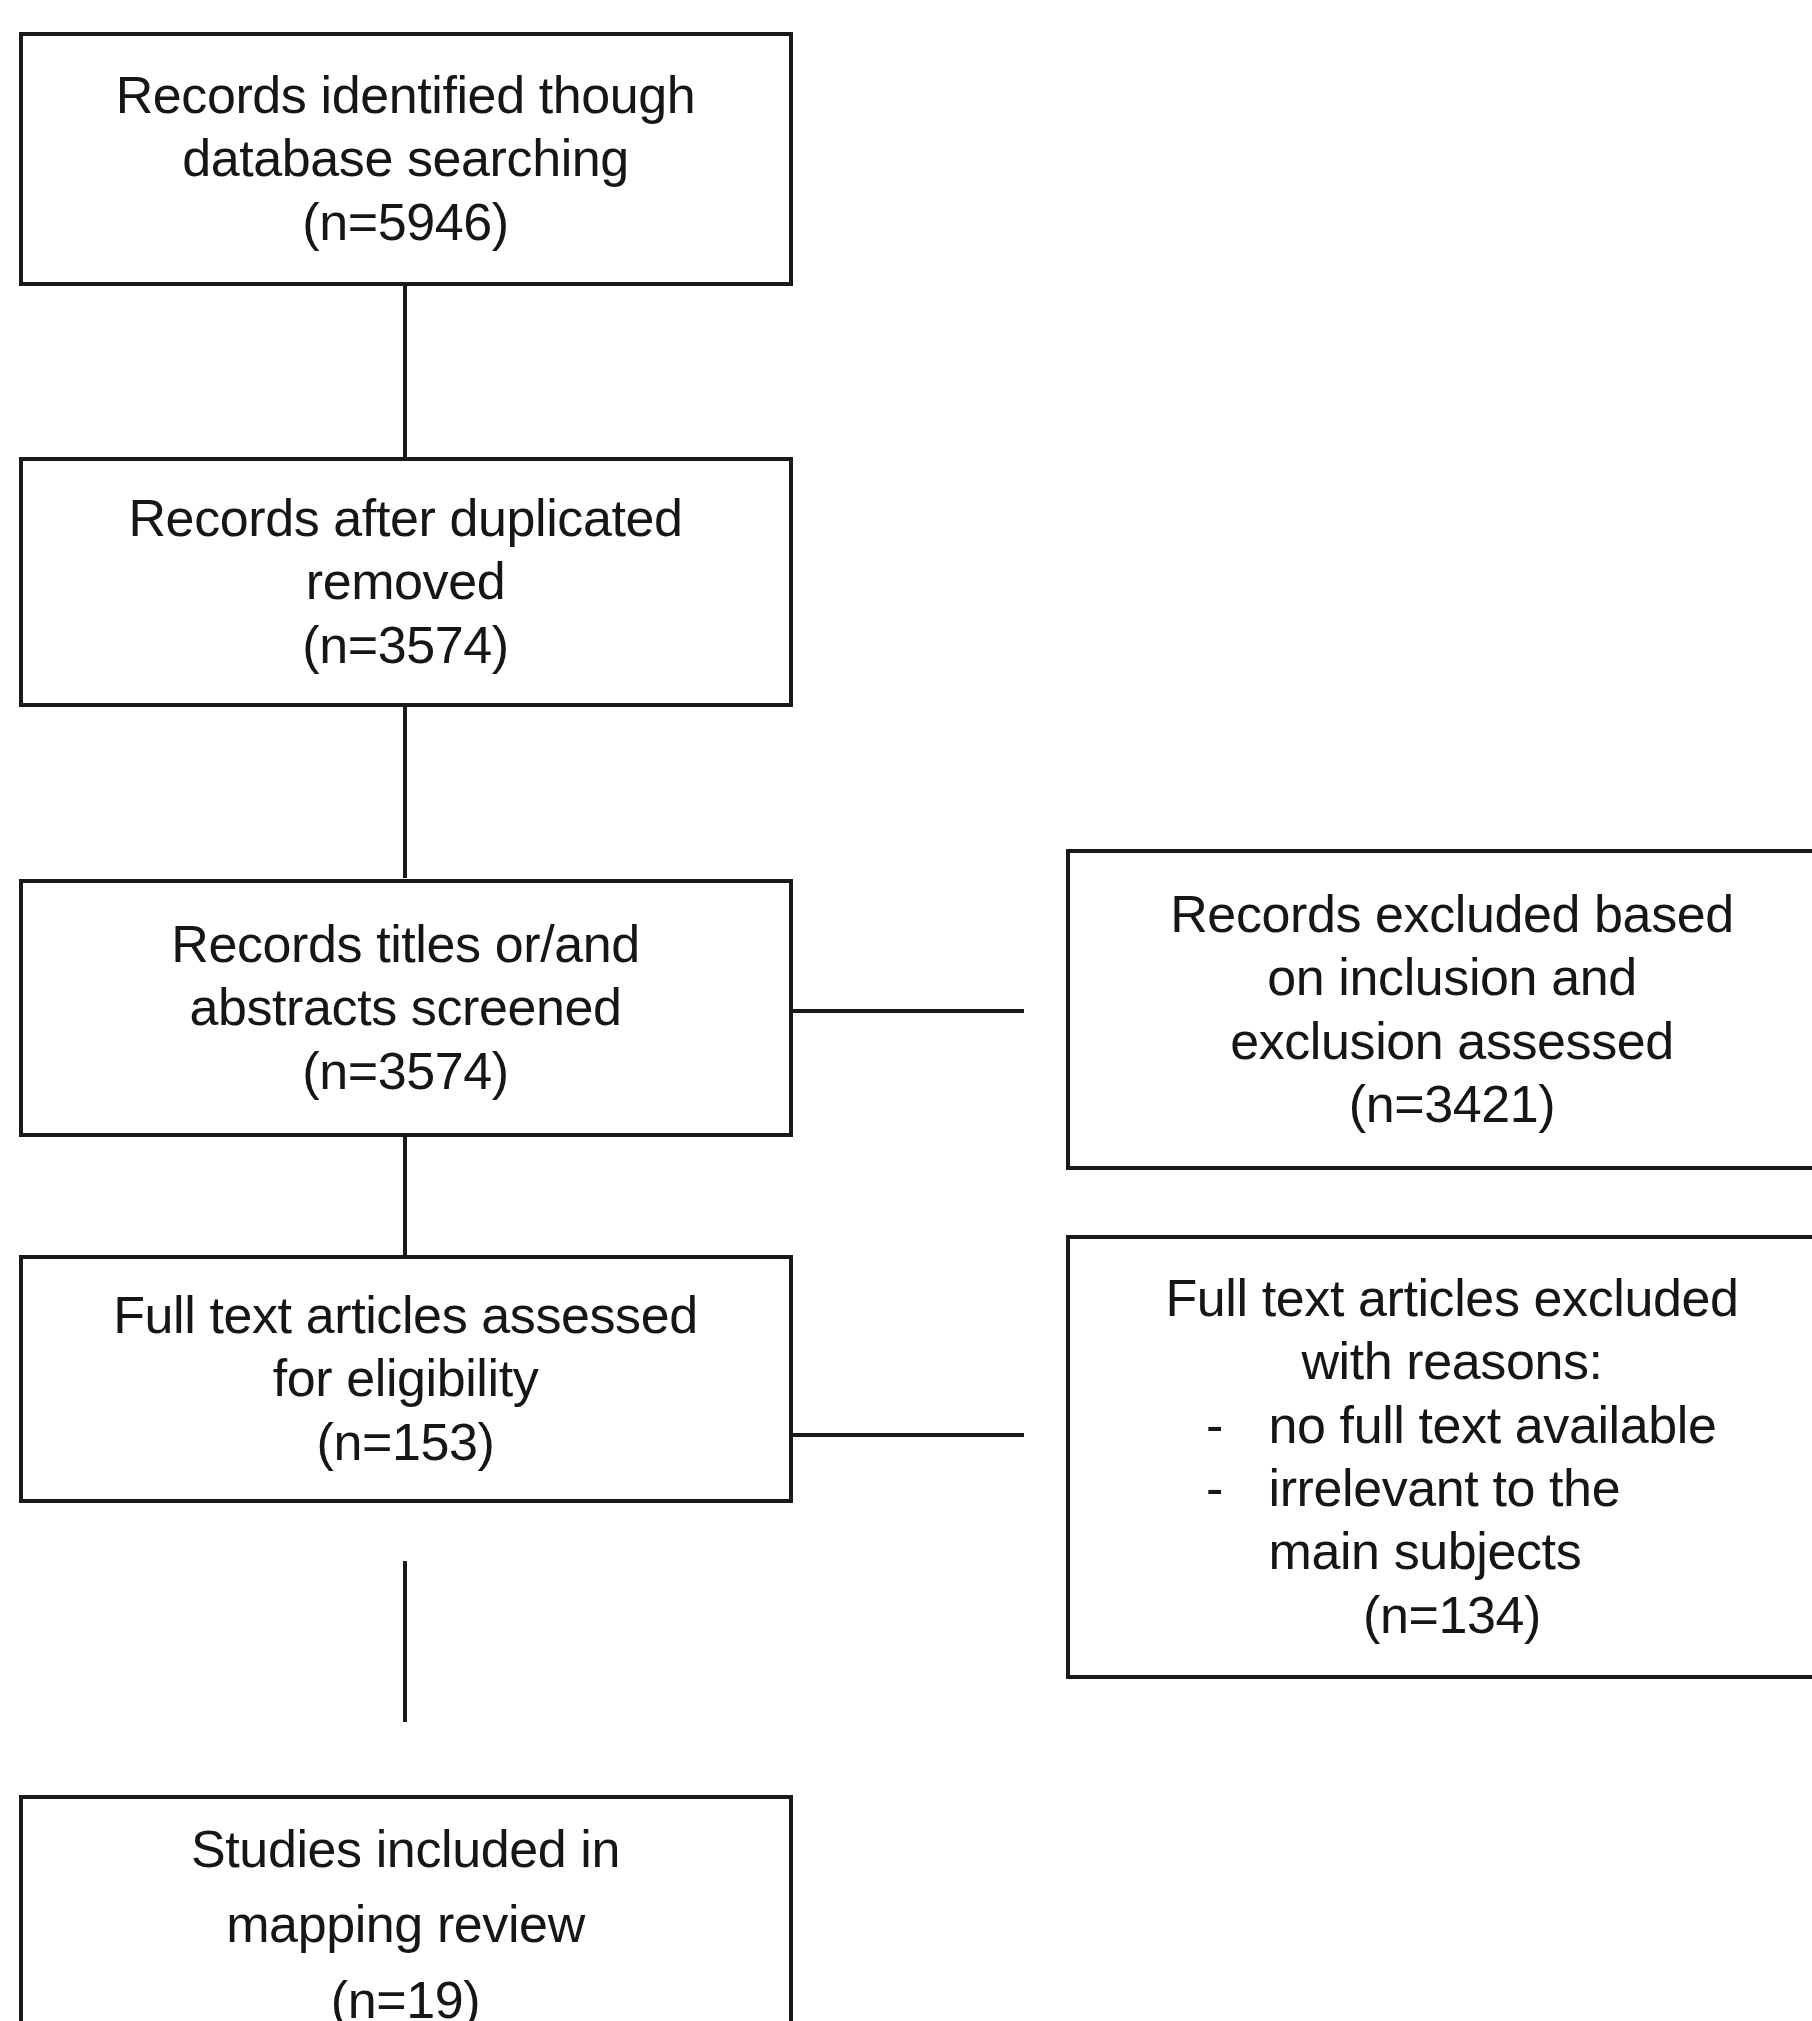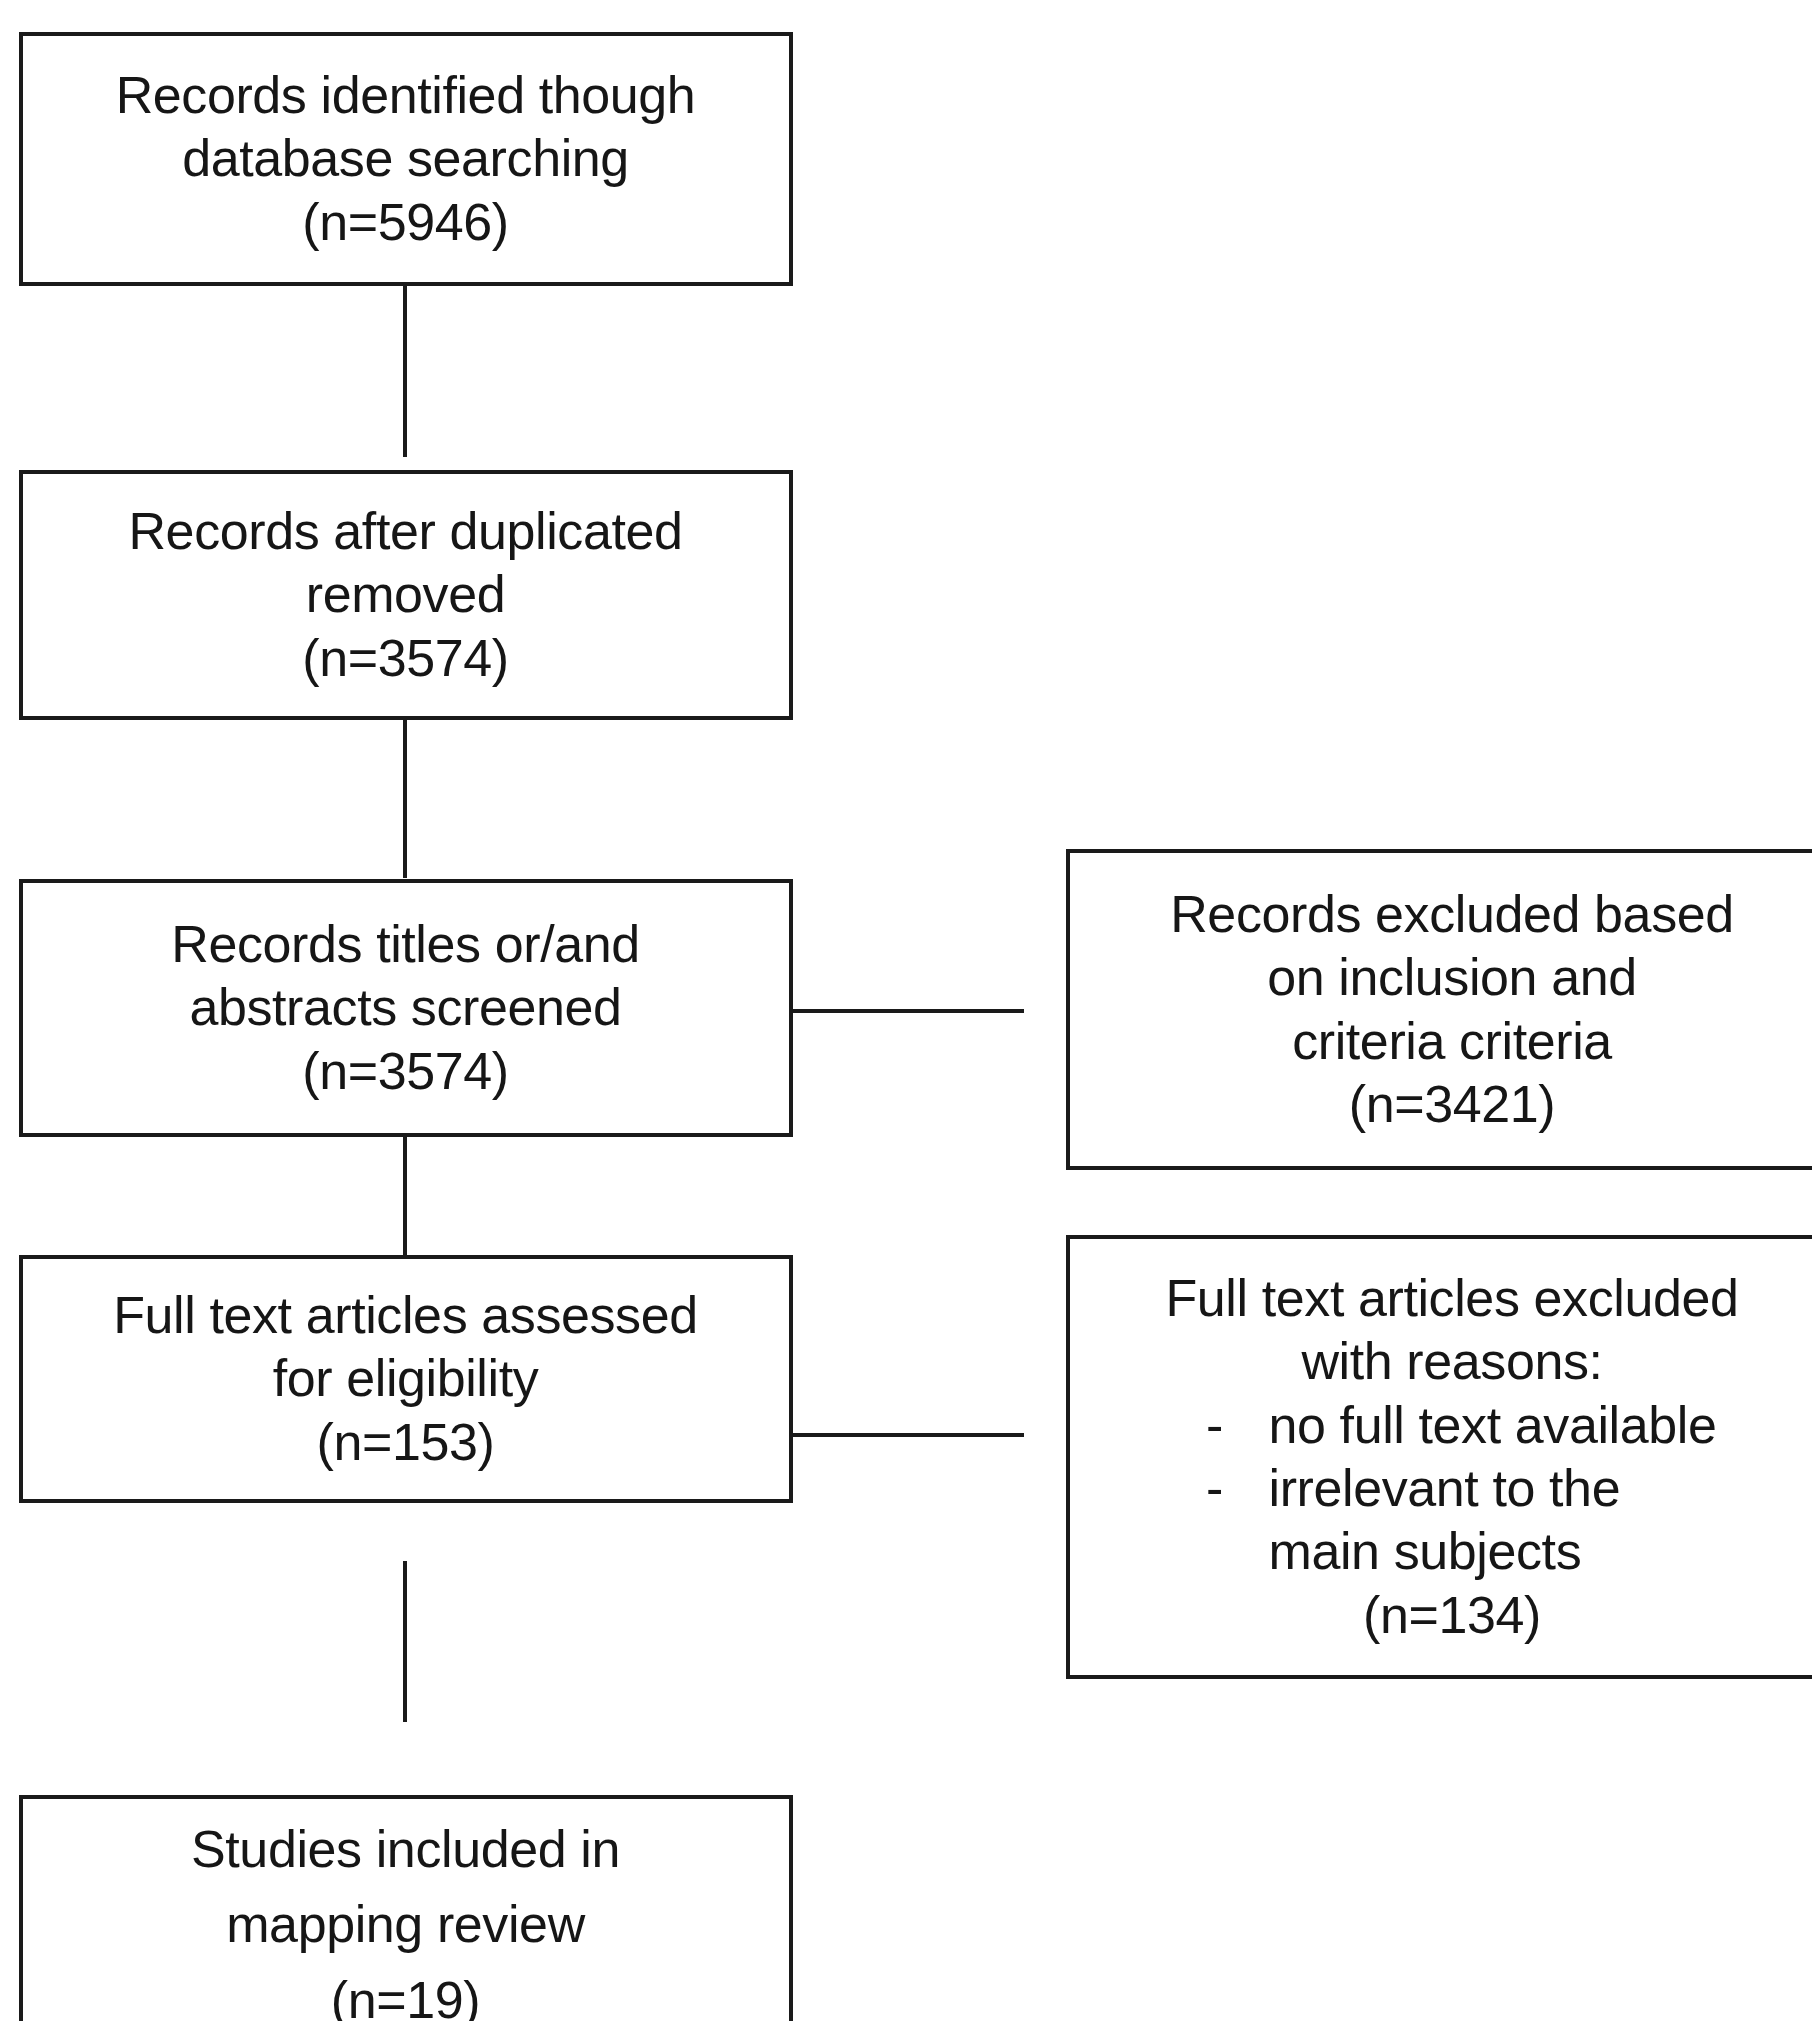--- a/index.html
+++ b/index.html
@@ -34,21 +34,21 @@
   }
   .node .ln {
     display: block;
     white-space: nowrap;
   }
   
   .col-left { left: 18.5px; width: 774px; align-items: center; }
   .col-right { left: 1066px; width: 772px; }
 
   #box-identified   { top: 32px;   height: 254px; }
-  #box-duplicates   { top: 457px;  height: 250px; margin-top: 13px; }
+  #box-duplicates   { top: 457px;  height: 250px; }
   #box-screened     { top: 879px; height: 258px; }
   #box-eligibility  { top: 1255px; height: 248px; }
   #box-included     { top: 1795px; height: 260px; gap: 12px; }
 
   #box-excluded-criteria { top: 849px; height: 321px; }
   #box-excluded-fulltext { top: 1215px; height: 444px; margin-top: 20px; }
 
   
   .reasons-head { display: block; white-space: nowrap; }
   .reasons-list {
@@ -127,21 +127,21 @@
 
   <div class="node col-left" id="box-included">
     <span class="ln">Studies included in</span>
     <span class="ln">mapping review</span>
     <span class="ln">(n=19)</span>
   </div>
 
   <div class="node col-right" id="box-excluded-criteria">
     <span class="ln">Records excluded based</span>
     <span class="ln">on inclusion and</span>
-    <span class="ln">criteria criteria</span>
+    <span class="ln">exclusion assessed</span>
     <span class="ln">(n=3421)</span>
   </div>
 
   <div class="node col-right" id="box-excluded-fulltext">
     <span class="reasons-head">Full text articles excluded</span>
     <span class="reasons-head">with reasons:</span>
     <ul class="reasons-list">
       <li>
         <span class="dash">-</span>
         <span class="rtxt">

